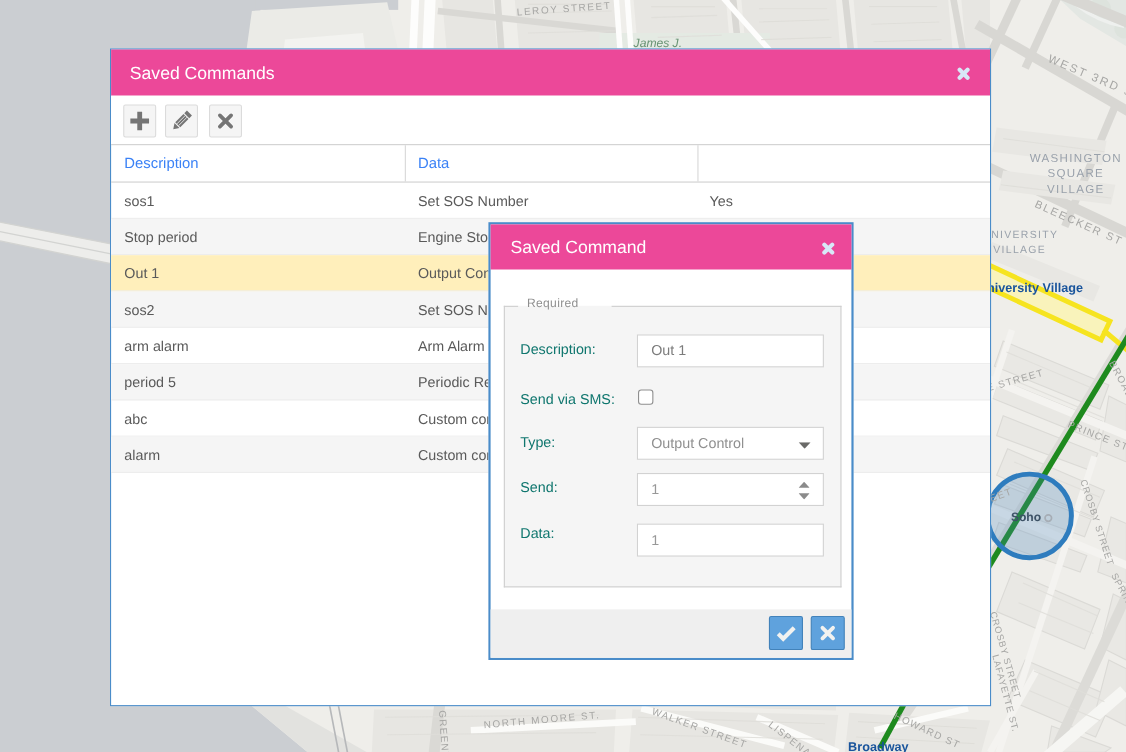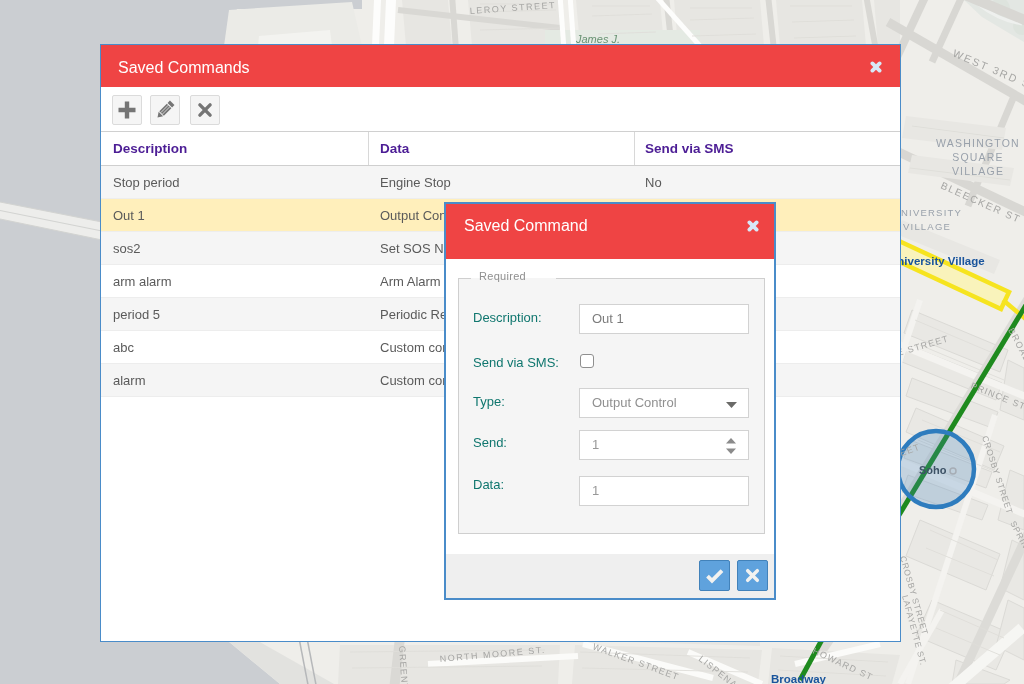--- a/index.html
+++ b/index.html
@@ -1,33 +1,33 @@
 <!DOCTYPE html>
 <html><head>
 <meta charset="utf-8">
 <style>
   html,body{margin:0;padding:0;}
   body{width:1024px;height:684px;overflow:hidden;position:relative;
        font-family:"Liberation Sans",sans-serif;}
   #map{position:absolute;left:0;top:0;width:1024px;height:684px;}
   .win{position:absolute;background:#fff;border:2px solid #4a8cc9;box-sizing:border-box;}
-  .winhdr{background:#ef4444;color:#fff;position:relative;text-decoration:underline;}
+  .winhdr{background:#ec4899;color:#fff;position:relative;text-decoration:underline;}
   .wintitle{font-size:16px;color:#fff;position:absolute;}
   .tool{position:absolute;}
   
   #dlg1{left:100px;top:44px;width:801px;height:598px;border-width:1px;border-color:#4a8cc9;}
   #dlg1 .winhdr{height:42px;}
   #dlg1 .wintitle{left:17px;top:14px;}
   #toolbar{position:absolute;left:0;top:42px;width:100%;height:44px;background:#fff;}
   .tbtn{position:absolute;top:8px;width:30px;height:30px;background:#f5f5f5;
         border:1px solid #dbdbdb;border-radius:2px;box-sizing:border-box;}
   
   #grid{position:absolute;left:0;top:86px;right:0;}
   #ghead{height:35px;border-top:1px solid #d0d0d0;border-bottom:1px solid #cfcfcf;
-         position:relative;box-sizing:border-box;color:#4c1d95;font-size:13.5px;font-weight:bold;}
+         position:relative;box-sizing:border-box;color:#3b82f6;font-size:13.5px;}
   #ghead .hc{position:absolute;top:0;height:100%;line-height:33px;}
   .gsep{position:absolute;top:0;width:1px;height:100%;background:#d8d8d8;}
   .grow{height:33px;line-height:33px;font-size:13px;color:#5a5a5a;position:relative;
         border-bottom:1px solid #ededed;box-sizing:border-box;}
   .grow .c1{position:absolute;left:12px;top:0;}
   .grow .c2{position:absolute;left:279px;top:0;}
   .grow .c3{position:absolute;left:544px;top:0;}
   .alt{background:#f5f5f5;}
   .sel{background:#ffefbb;}
   
@@ -236,24 +236,28 @@
             <path d="M8.9 8.9 L19.1 19.1"></path>
             <path d="M19.1 8.9 L8.9 19.1"></path>
           </g>
       </svg>
     </div>
   </div>
   <div id="grid">
     <div id="ghead">
       <div class="hc" style="left:12px">Description</div>
       <div class="hc" style="left:279px">Data</div>
-      <div class="hc" style="left:544px">Send via SMS</div>
       <div class="gsep" style="left:267px"></div>
       <div class="gsep" style="left:533px"></div>
     </div>
+    <div class="grow">
+        <span class="c1">sos1</span>
+        <span class="c2">Set SOS Number</span>
+        <span class="c3">Yes</span>
+      </div>
     <div class="grow alt">
         <span class="c1">Stop period</span>
         <span class="c2">Engine Stop</span>
         <span class="c3">No</span>
       </div>
     <div class="grow sel">
         <span class="c1">Out 1</span>
         <span class="c2">Output Control</span>
         <span class="c3">No</span>
       </div>
@@ -279,21 +283,21 @@
       </div>
     <div class="grow alt">
         <span class="c1">alarm</span>
         <span class="c2">Custom command</span>
         <span class="c3">No</span>
       </div>
   </div>
 </div>
 
 <div class="win" id="dlg2">
-  <div class="winhdr" style="height:55px">
+  <div class="winhdr" style="height:41px">
     <div class="wintitle">Saved Command</div>
     <svg class="tool" style="right:15px;top:16px" width="12" height="12" viewBox="0 0 12 12">
       <g stroke="#d8e8f7" stroke-width="3.8" stroke-linecap="round">
           <path d="M2.4 2.4 L9.6 9.6"></path>
           <path d="M9.6 2.4 L2.4 9.6"></path>
         </g>
     </svg>
   </div>
   <div id="fset"></div>
   <div class="fsegtop" style="left:12px;width:13px"></div>

